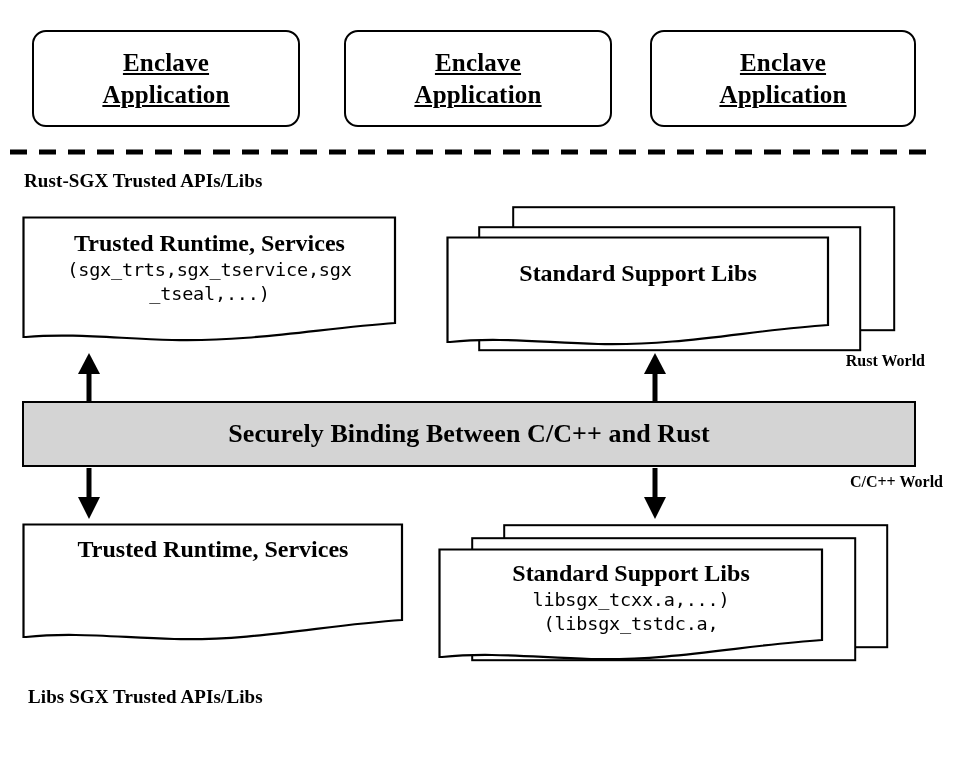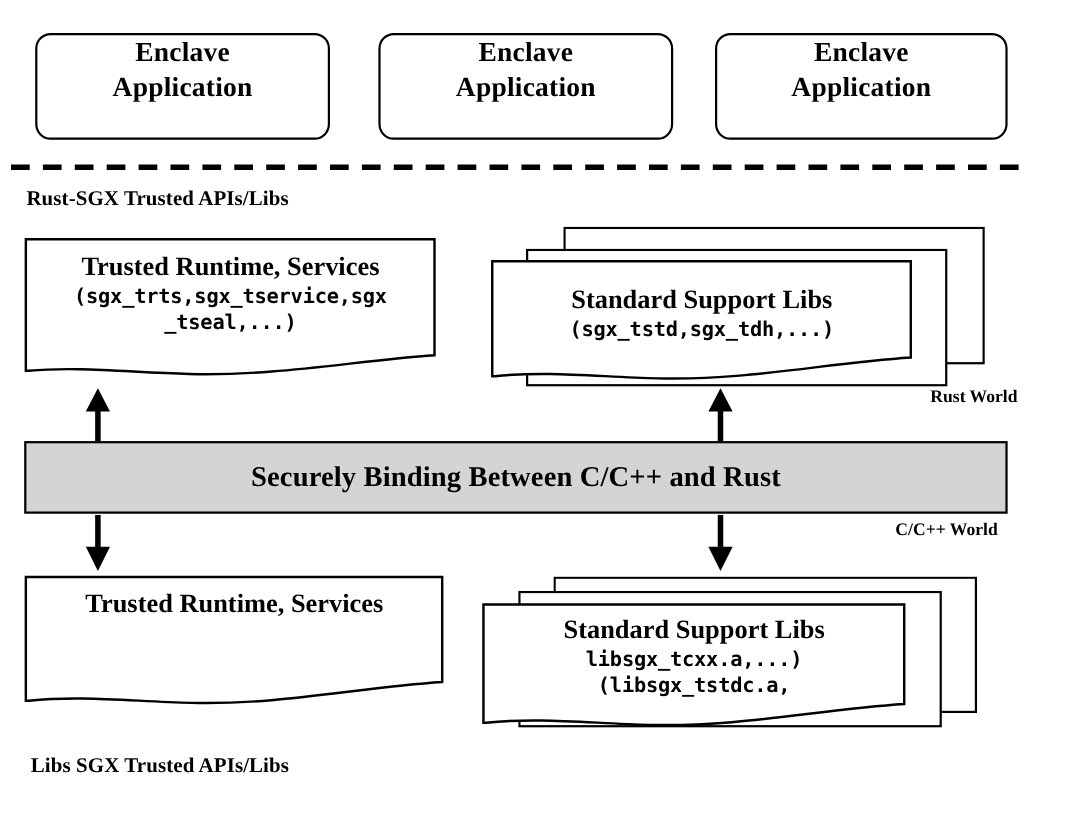--- a/index.html
+++ b/index.html
@@ -20,23 +20,25 @@
   }
   .abs { position: absolute; }
 
   
   .enclave-box {
     position: absolute;
     border: 2px solid #000;
     border-radius: 14px;
     background: #fff;
     display: flex;
+    align-items: center;
     justify-content: center;
     text-align: center;
     box-sizing: border-box;
+    text-decoration: underline;
   }
   .enclave-label {
     font-size: 25px;
     font-weight: bold;
     line-height: 1.28;
     letter-spacing: 0.2px;
   }
 
   
   .section-label {
@@ -66,21 +68,21 @@
   }
   .doc-title {
     font-size: 24px;
     font-weight: bold;
     line-height: 1.16;
     white-space: nowrap;
   }
   .doc-sub {
     font-family: "DejaVu Sans Mono", "Liberation Mono", monospace;
     font-size: 18.5px;
-    font-weight: bold;
+    font-weight: normal;
     line-height: 1.3;
     letter-spacing: -0.2px;
   }
 
   
   .bind-bar {
     position: absolute;
     border: 2px solid #000;
     box-sizing: border-box;
     display: flex;
@@ -153,40 +155,39 @@
 
   <div class="doc-wrap" style="left:446px; top:236px; width:384px; height:116px;">
     <svg width="384" height="116" viewBox="0 0 384 116">
       <path d="M1.5,1.5 L382,1.5 L382,89 L382,89
                C305,94 235,110 152,108
                C96,106.5 52,101 4,106
                L1.5,106 Z" fill="#ffffff" stroke="#000000" stroke-width="2.2" stroke-linejoin="miter"></path>
     </svg>
     <div class="doc-text" style="top:24px;">
       <div class="doc-title">Standard Support Libs</div>
-      <div class="doc-sub">(sgx_tstd,sgx_tdh,...)</div>
     </div>
   </div>
 
   <svg class="abs" style="left:72px; top:352px;" width="34" height="50">
     <line x1="17" y1="50" x2="17" y2="16" stroke="#000" stroke-width="5"></line>
     <polygon points="17,1 6,22 28,22" fill="#000"></polygon>
   </svg>
   <svg class="abs" style="left:638px; top:352px;" width="34" height="50">
     <line x1="17" y1="50" x2="17" y2="16" stroke="#000" stroke-width="5"></line>
     <polygon points="17,1 6,22 28,22" fill="#000"></polygon>
   </svg>
 
   <div class="world-label" style="left:625px; top:352px; width:300px;">Rust World</div>
 
   <div class="bind-bar" style="left:22px; top:401px; width:894px; height:66px; background:#d4d4d4;">
     <div class="bind-bar-label">Securely Binding Between C/C++ and Rust</div>
   </div>
 
-  <div class="world-label" style="left:607px; top:473px; width:300px;">C/C++ World</div>
+  <div class="world-label" style="left:643px; top:473px; width:300px;">C/C++ World</div>
 
   <svg class="abs" style="left:72px; top:468px;" width="34" height="52">
     <line x1="17" y1="0" x2="17" y2="34" stroke="#000" stroke-width="5"></line>
     <polygon points="17,51 6,29 28,29" fill="#000"></polygon>
   </svg>
   <svg class="abs" style="left:638px; top:468px;" width="34" height="52">
     <line x1="17" y1="0" x2="17" y2="34" stroke="#000" stroke-width="5"></line>
     <polygon points="17,51 6,29 28,29" fill="#000"></polygon>
   </svg>
 

